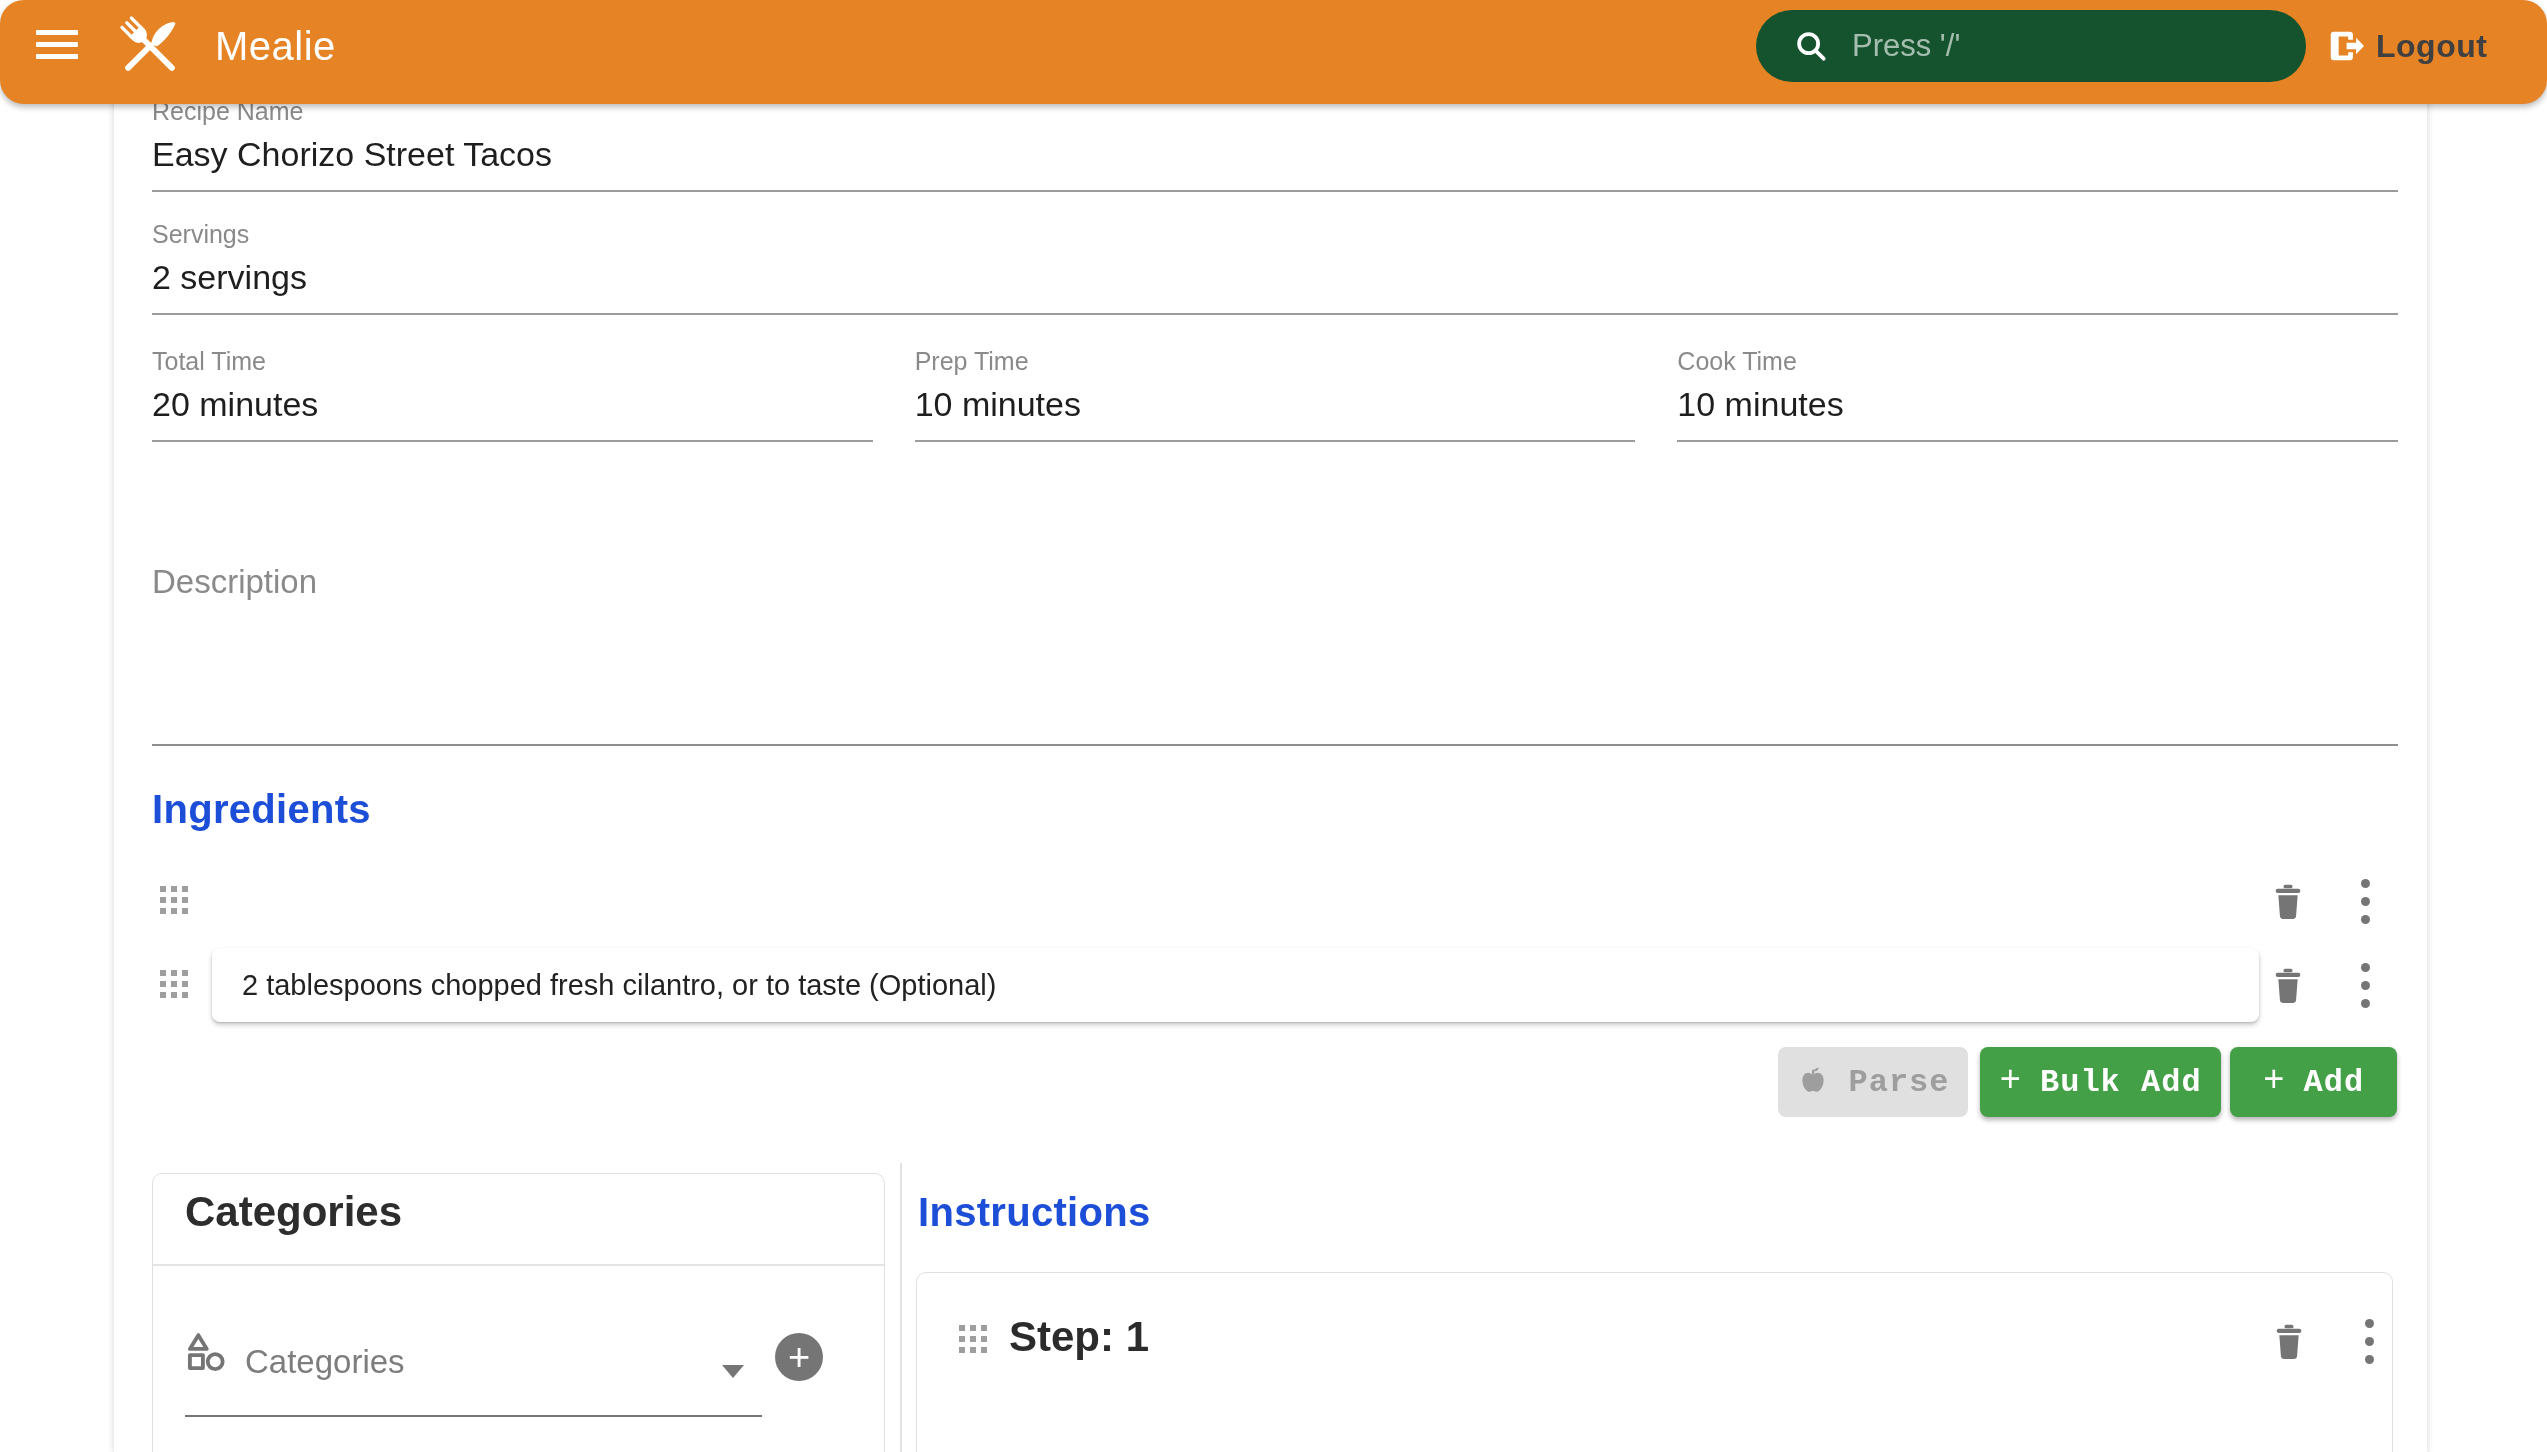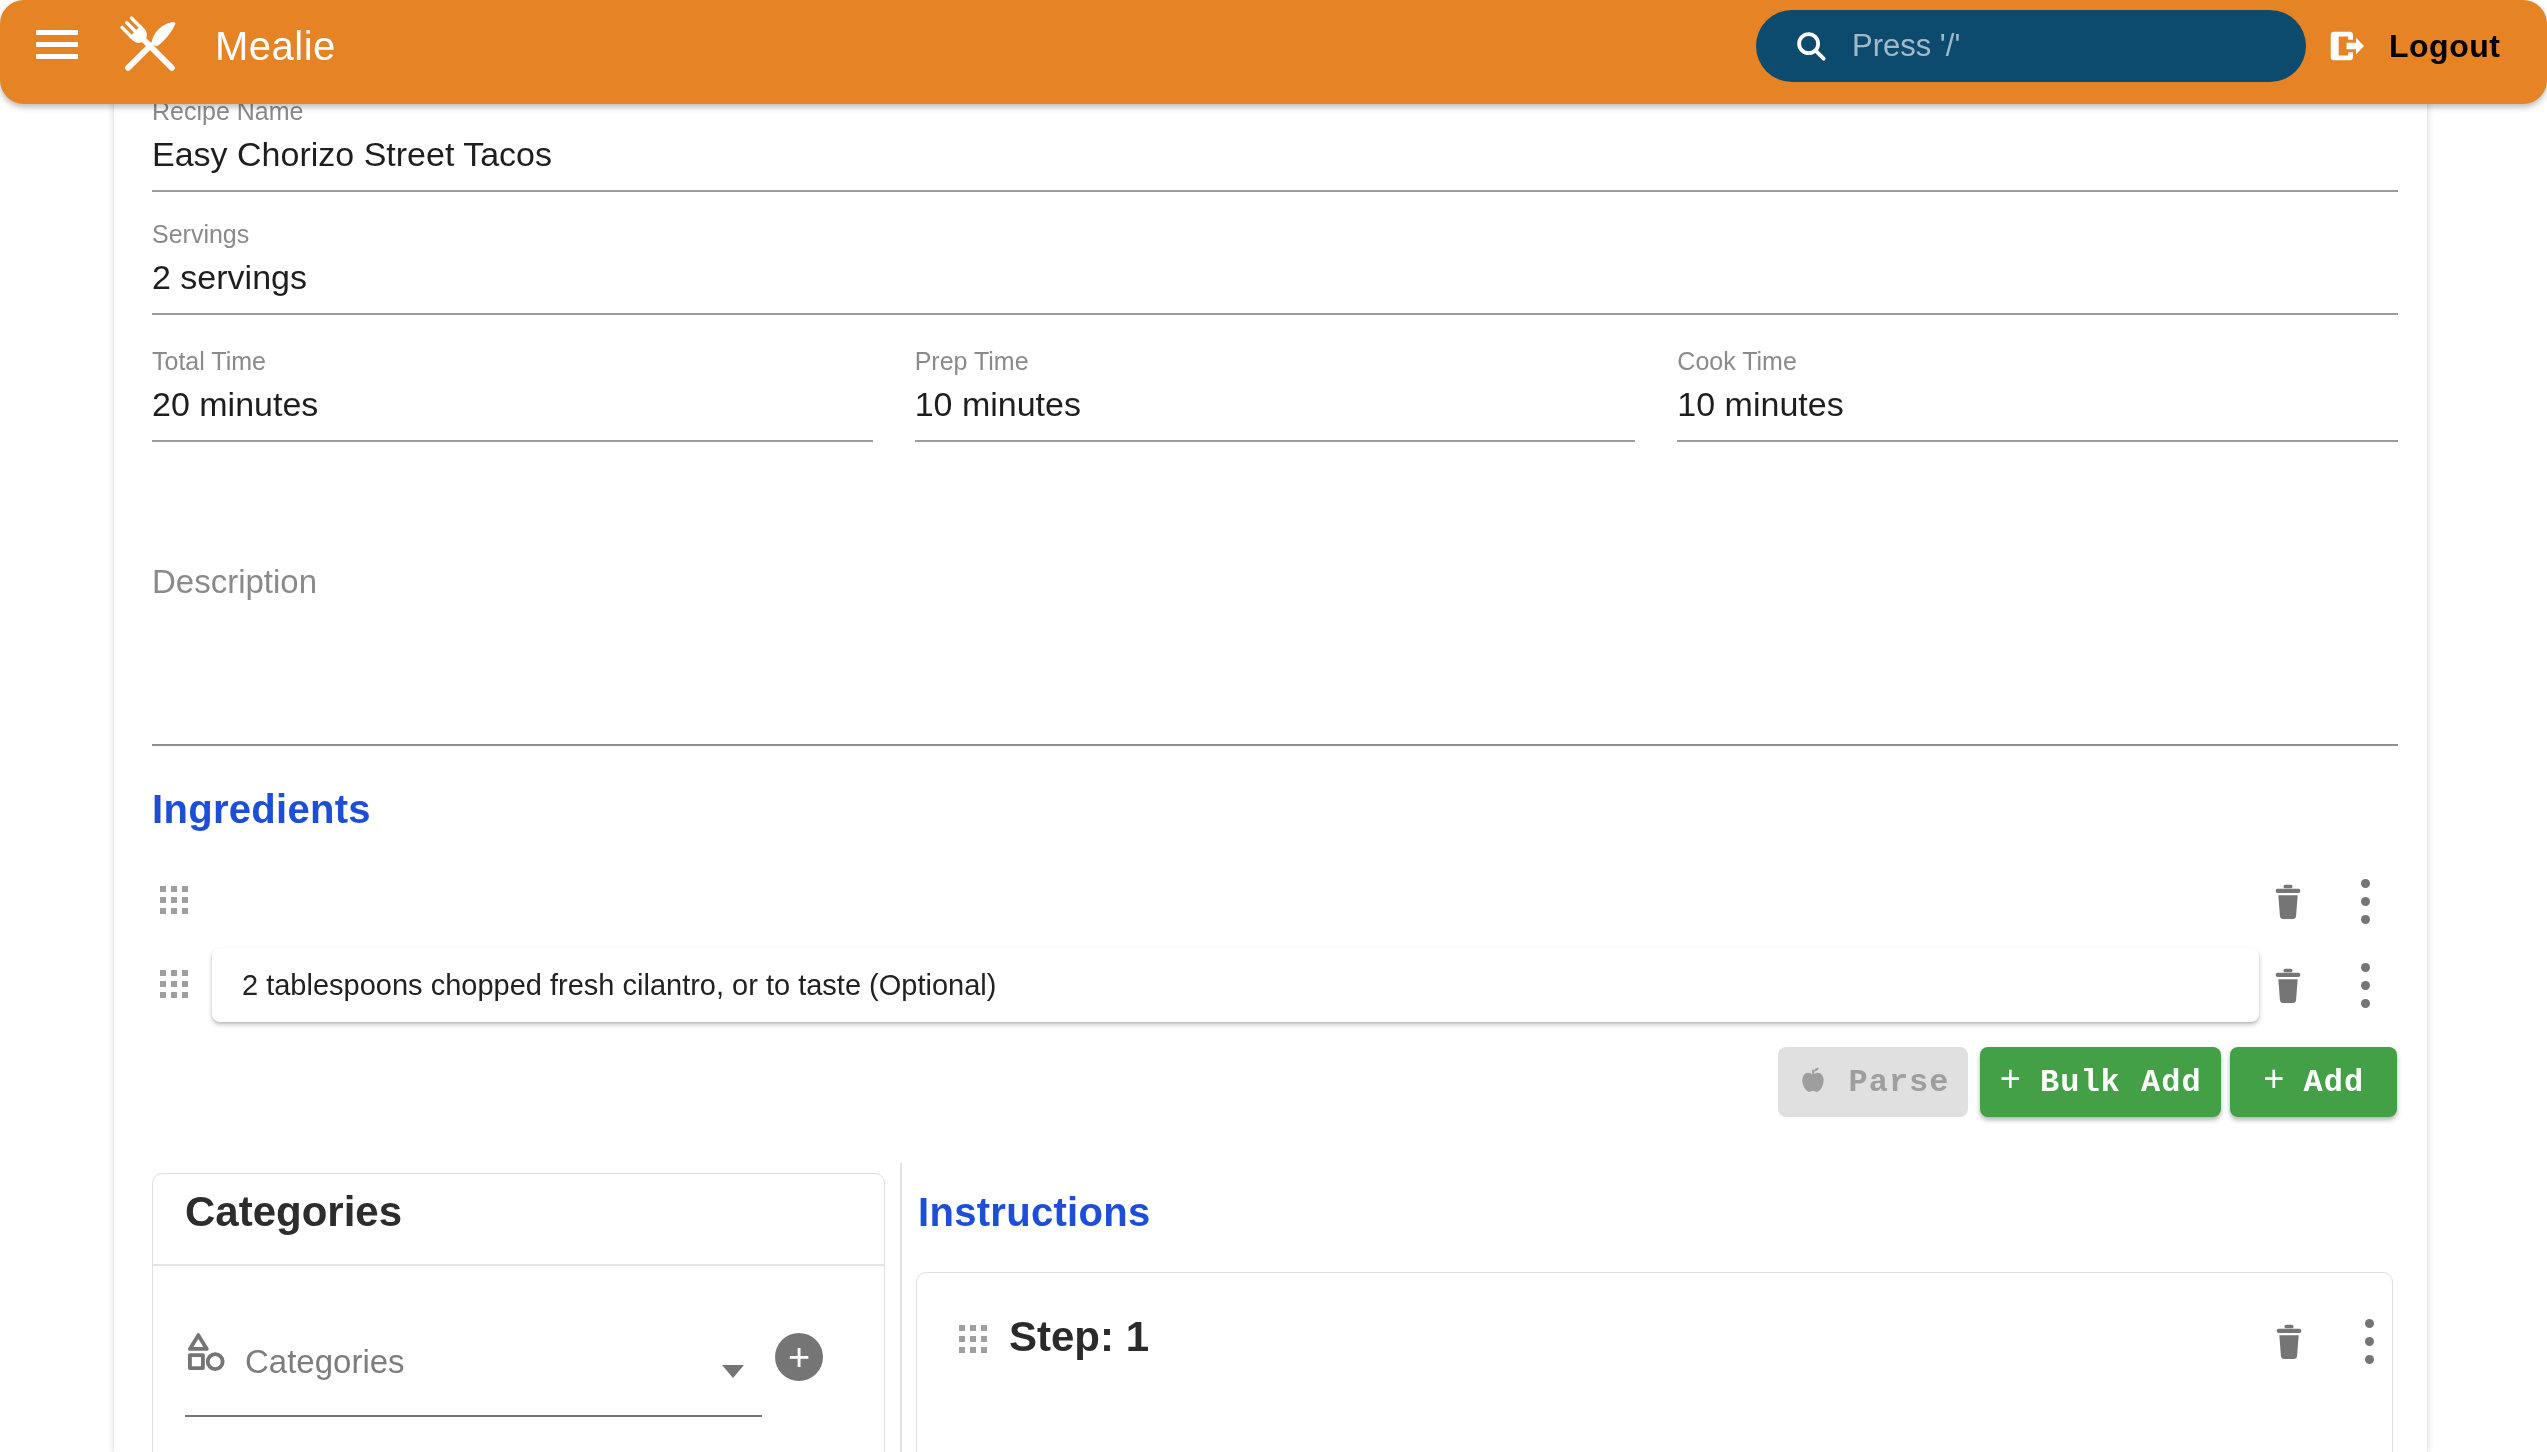--- a/index.html
+++ b/index.html
@@ -9,27 +9,27 @@
 
   
   .header { position:absolute; left:0; top:0; width:2547px; height:104px; background:#E58325;
             box-shadow:0 3px 6px rgba(0,0,0,0.28); z-index:10;border-radius:24px; }
   .hamburger { position:absolute; left:36px; top:30px; width:42px; height:34px; cursor:pointer; }
   .hamburger span { display:block; width:42px; height:5px; background:#fff; border-radius:1px; margin-bottom:7px; }
   .logo { position:absolute; left:113px; top:9px; width:74px; height:74px; }
   .app-title { position:absolute; left:215px; top:0; height:92px; display:flex; align-items:center;
                color:#fff; font-size:40px; font-weight:500; letter-spacing:0.5px; }
   .search-pill { position:absolute; left:1756px; top:10px; width:550px; height:72px; border-radius:36px;
-                 background:#0c4a6e; display:flex; align-items:center; padding-left:36px; }
+                 background:#14532d; display:flex; align-items:center; padding-left:36px; }
   .search-pill svg { flex:0 0 auto; }
   .search-input { background:transparent; border:none; outline:none; color:#fff; font-size:31px;
                   margin-left:22px; width:378px; font-family:inherit; }
   .search-input::placeholder { color:rgba(255,255,255,0.62); }
   .logout { position:absolute; left:2326px; top:0; height:92px; display:flex; align-items:center; cursor:pointer; }
-  .logout-label { color:#000000; font-size:32px; font-weight:600; margin-left:25px; letter-spacing:0.5px; }
+  .logout-label { color:#404040; font-size:32px; font-weight:600; margin-left:12px; letter-spacing:0.5px; }
 
   
   .content-card { position:absolute; left:114px; top:92px; width:2313px; height:1361px; background:#fff;
                   box-shadow:0 0 7px rgba(0,0,0,0.18); }
 
   .fgroup { position:absolute; left:38px; width:2246px; }
   .flabel { display:block; font-size:25px; color:#8a8a8a; line-height:30px; }
   .fvalue { display:block; width:100%; border:none; outline:none; font-family:inherit;
             font-size:34px; color:#1e1e1e; padding:9px 0 16px 0;
             border-bottom:2px solid #9c9c9c; background:transparent; }

